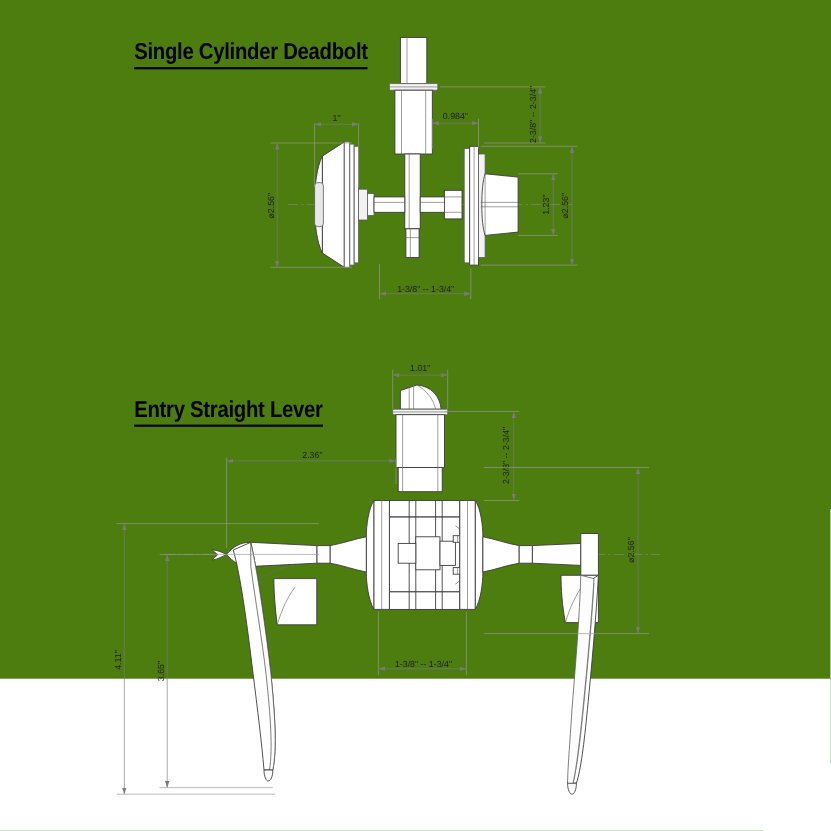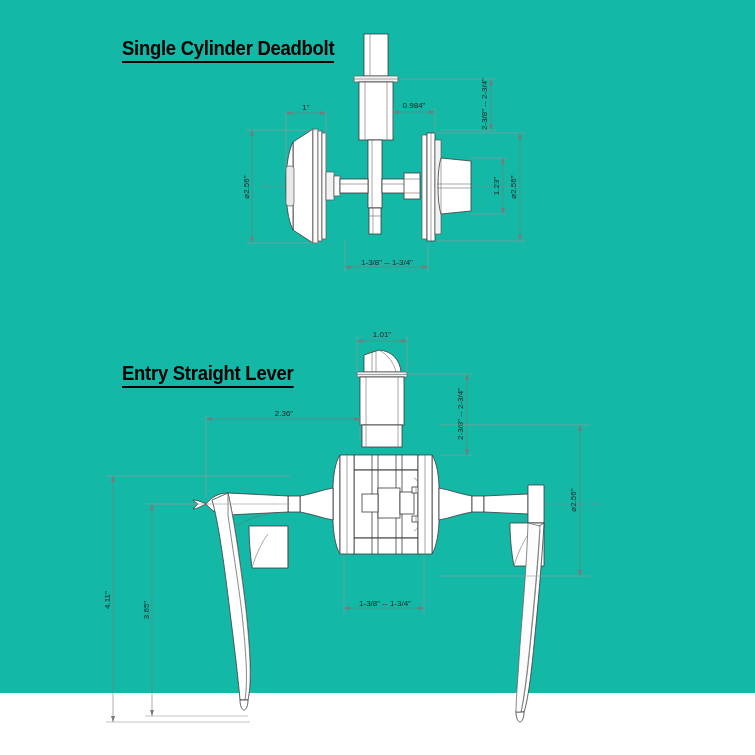--- a/index.html
+++ b/index.html
@@ -10,22 +10,22 @@
   body {
     width: 755px;
     height: 755px;
     font-family: "Liberation Sans", sans-serif;
     overflow: hidden;
     position: relative;
   }
   #sheet {
     position: relative;
     width: 755px;
-    height: 693px;
-    background: #14b8a6;
+    height: 617px;
+    background: #4d7c0f;
   }
   .title {
     position: absolute;
     font-family: "Liberation Sans", sans-serif;
     font-weight: bold;
     font-size: 21px;
     letter-spacing: -0.3px;
     color: #000000;
     white-space: nowrap;
     transform: scaleX(0.88);

